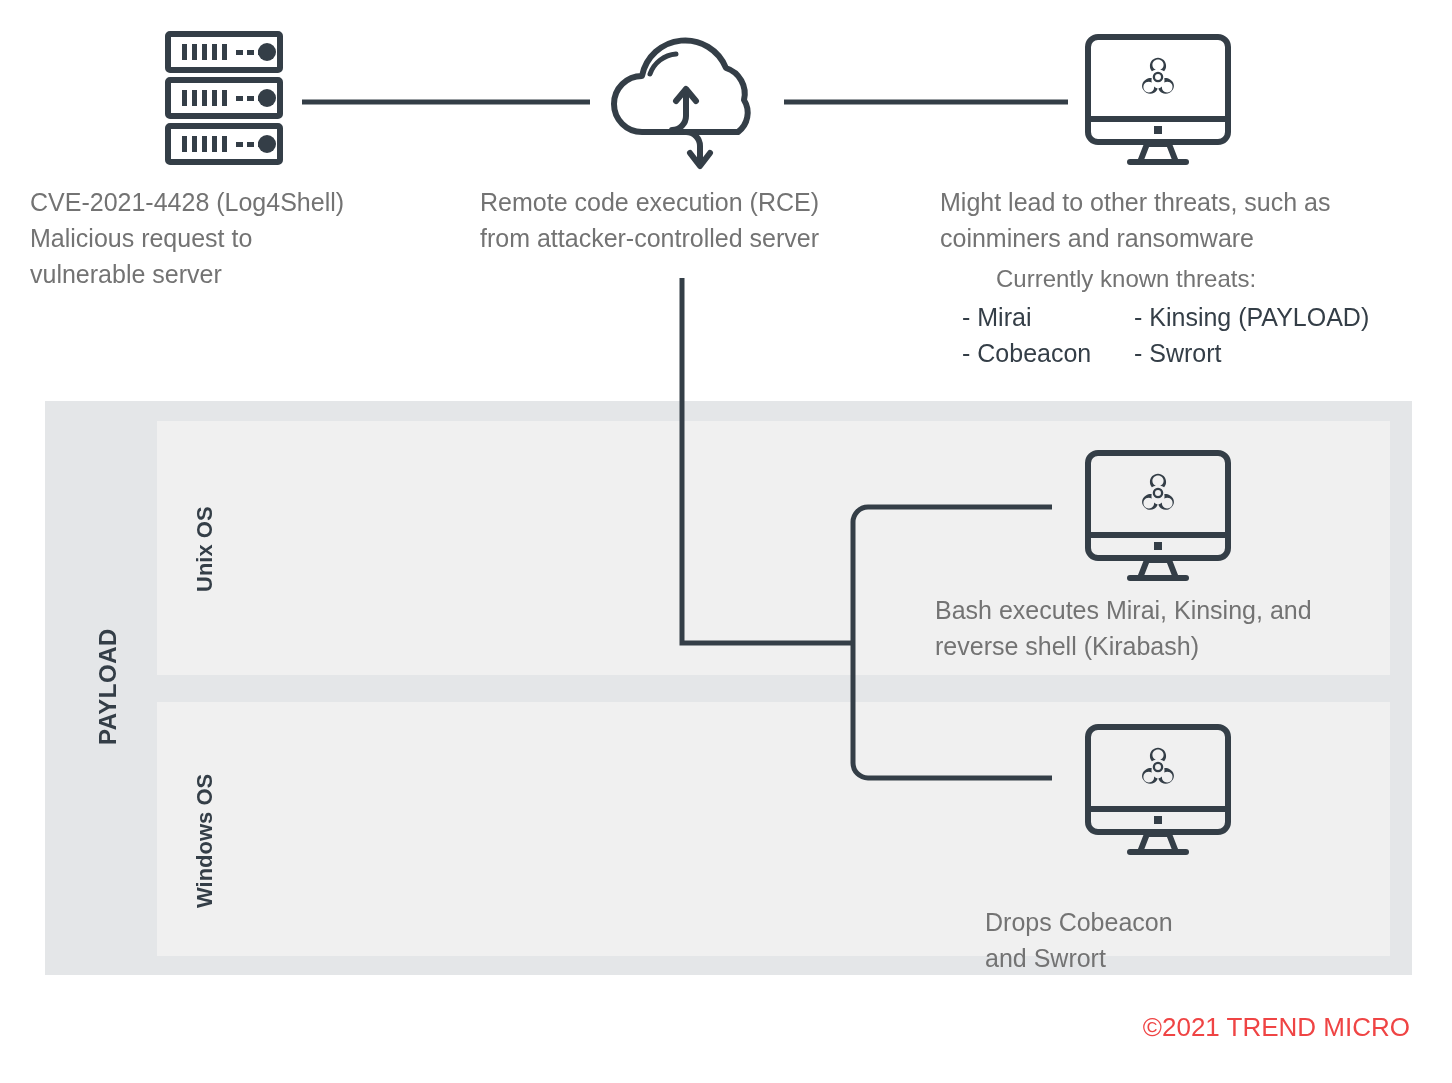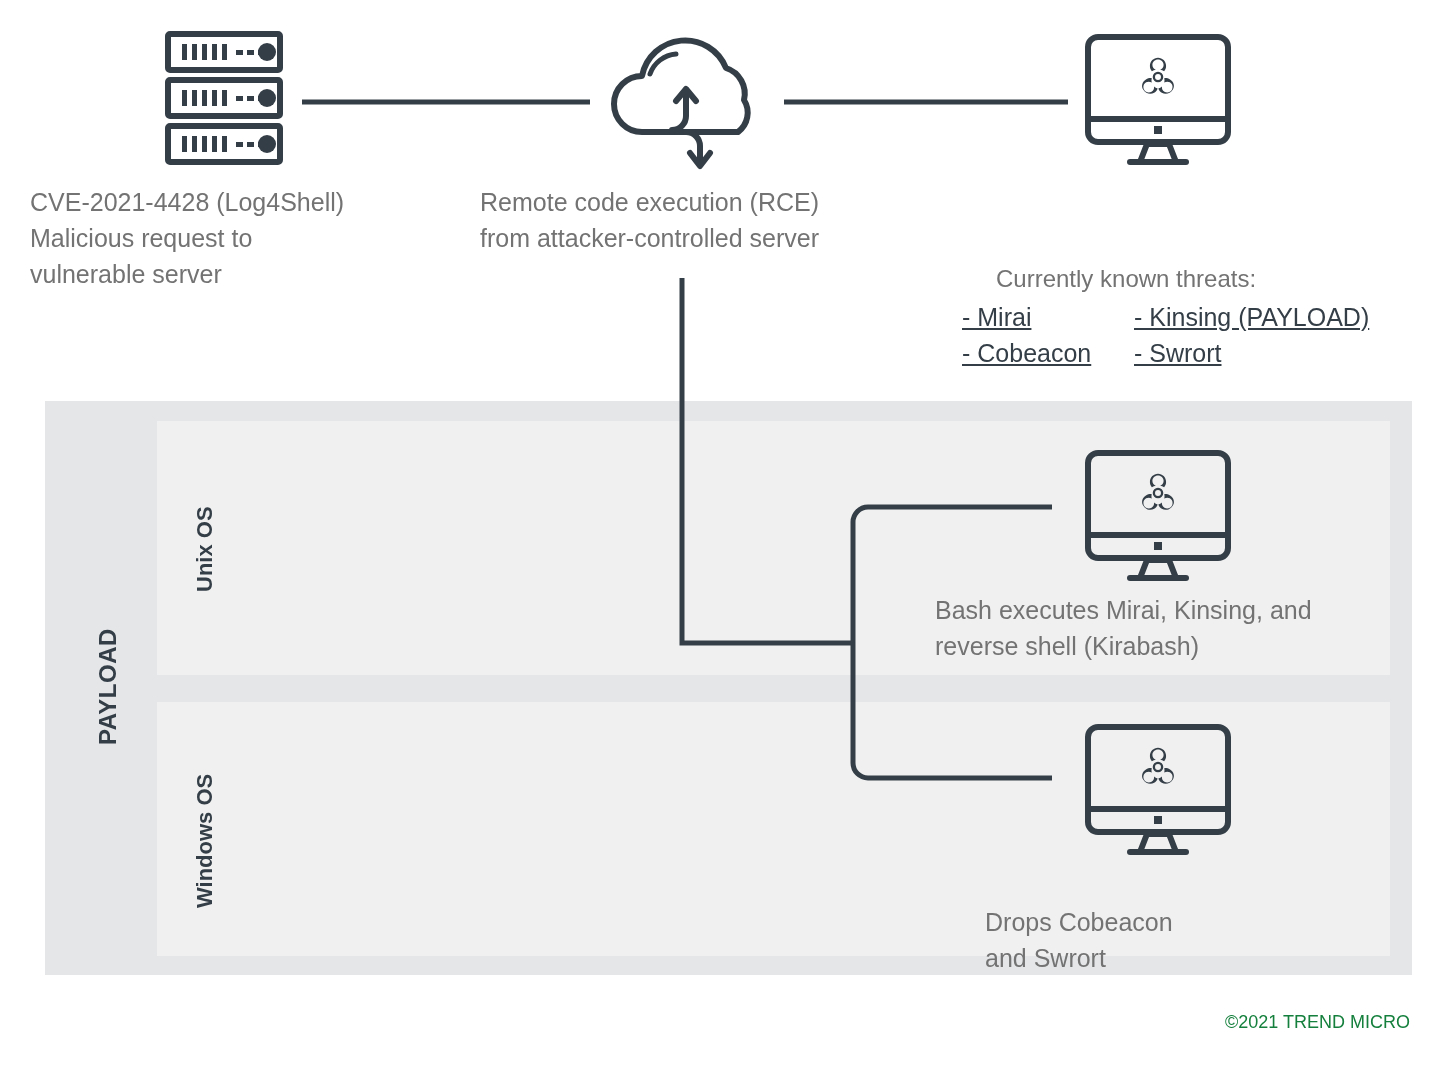--- a/index.html
+++ b/index.html
@@ -82,33 +82,33 @@
 
   .threat-cols {
     position: absolute;
     left: 962px;
     top: 299px;
     width: 440px;
     display: flex;
     font-size: 25px;
     line-height: 36px;
   }
-  .threat-col { display: flex; flex-direction: column; text-decoration: underline; }
+  .threat-col { display: flex; flex-direction: column; }
   .threat-col.left  { width: 172px; }
   .threat-col.right { width: 260px; }
   .threat-item { white-space: nowrap; }
 
   .copyright {
     position: absolute;
     left: 1010px;
     top: 1012px;
     width: 400px;
     text-align: right;
-    font-size: 18px;
-    color: #15803d;
+    font-size: 26px;
+    color: #ef4444;
   }
 
   svg { display: block; }
   .ic { position: absolute; }
   .ic-server  { left: 160px;  top: 30px;  }
   .ic-cloud   { left: 598px;  top: 28px;  }
   .ic-mon-top { left: 1083px; top: 32px;  }
   .ic-mon-unix{ left: 1083px; top: 448px; }
   .ic-mon-win { left: 1083px; top: 722px; }
   .connectors { position: absolute; left: 0; top: 0; }
@@ -257,20 +257,22 @@
         </g>
       </g>
     </svg>
   </div>
 
   <div class="caption cap-server">CVE-2021-4428 (Log4Shell)
 Malicious request to
 vulnerable server</div>
   <div class="caption cap-cloud">Remote code execution (RCE)
 from attacker-controlled server</div>
+  <div class="caption cap-threats">Might lead to other threats, such as
+coinminers and ransomware</div>
   <div class="caption cap-known">Currently known threats:</div>
 
   <div class="threat-cols">
     <div class="threat-col left">
       <span class="threat-item">- Mirai</span>
       <span class="threat-item">- Cobeacon</span>
     </div>
     <div class="threat-col right">
       <span class="threat-item">- Kinsing (PAYLOAD)</span>
       <span class="threat-item">- Swrort</span>

